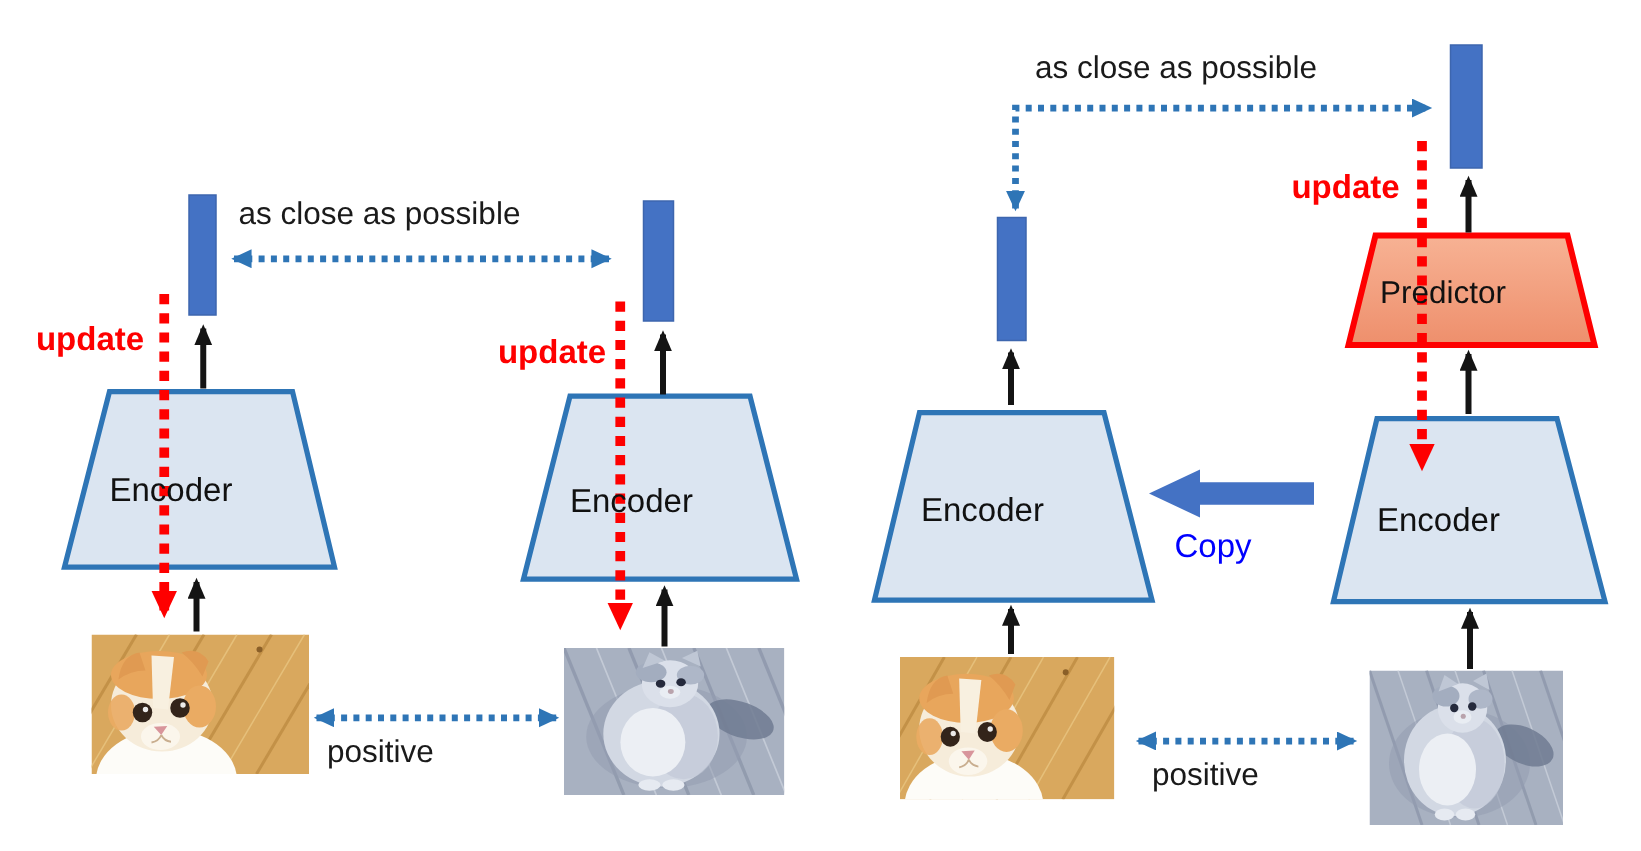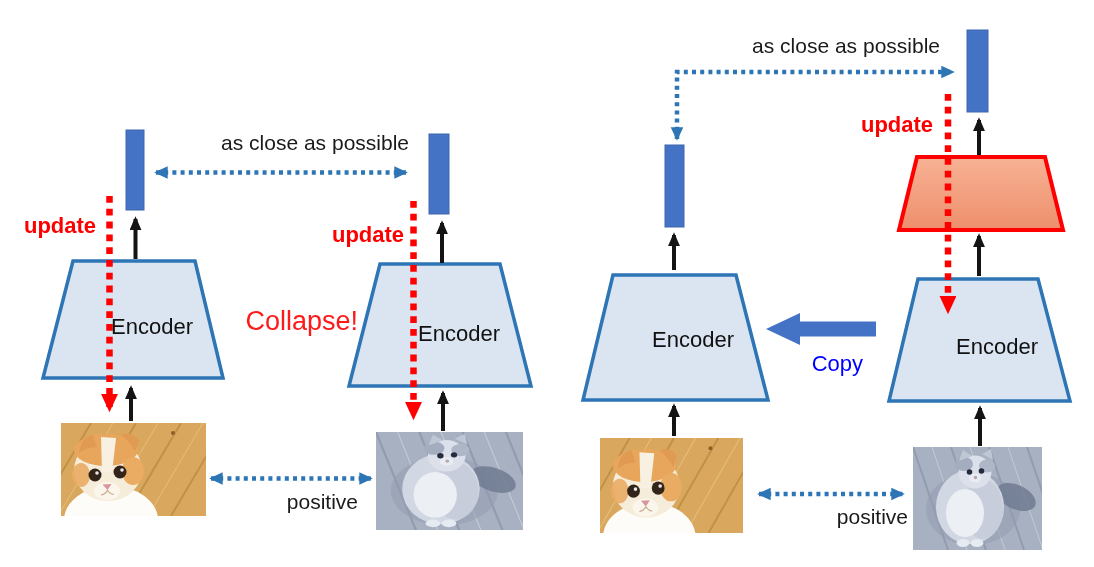--- a/index.html
+++ b/index.html
@@ -1,20 +1,20 @@
 <!DOCTYPE html>
 <html><head>
 <meta charset="utf-8">
 <style>
   html,body { margin:0; padding:0; background:#ffffff; }
   body { width:1094px; height:567px; font-family:"Liberation Sans", sans-serif; }
   #canvas { position:relative; width:1094px; height:567px; background:#ffffff; overflow:hidden; }
   #overlay { position:absolute; left:0; top:0; width:1094px; height:567px; }
 
-  .lbl { position:absolute; text-align:right; color:#1a1a1a; line-height:1.15; white-space:nowrap; }
+  .lbl { position:absolute; text-align:left; color:#1a1a1a; line-height:1.15; white-space:nowrap; }
   .lbl-close    { font-size:21px; }
   .lbl-enc      { font-size:22px; color:#111; }
   .lbl-pred     { font-size:21px; color:#111; }
   .lbl-update   { font-size:22px; font-weight:bold; color:#FE0000; text-align:center; }
   .lbl-collapse { font-size:27px; color:#FF1A1A; }
   .lbl-positive { font-size:21px; }
   .lbl-copy     { font-size:22px; font-weight:normal; color:#0000FF; }
 
   .enc  { fill:#DBE5F1; stroke:#2E75B6; stroke-width:3.5; }
   .pred { fill:url(#predGrad); stroke:#FE0000; stroke-width:4; }
@@ -164,20 +164,20 @@
   <div class="lbl lbl-close" style="left:690px; top:34px; width:250px;">as close as possible</div>
 
   <div class="lbl lbl-update" style="left:16px; top:213px; width:88px;">update</div>
   <div class="lbl lbl-update" style="left:324px; top:222px; width:88px;">update</div>
   <div class="lbl lbl-update" style="left:853px; top:112px; width:88px;">update</div>
 
   <div class="lbl lbl-enc" style="left:73px; top:314px; width:120px;">Encoder</div>
   <div class="lbl lbl-enc" style="left:380px; top:321px; width:120px;">Encoder</div>
   <div class="lbl lbl-enc" style="left:614px; top:327px; width:120px;">Encoder</div>
   <div class="lbl lbl-enc" style="left:918px; top:334px; width:120px;">Encoder</div>
+  <div class="lbl lbl-pred" style="left:920px; top:184px; width:120px;">Predictor</div>
 
-  <div class="lbl lbl-collapse" style="left:218px; top:306px; width:140px;">Collapse!</div>
   <div class="lbl lbl-copy" style="left:783px; top:351px; width:80px;">Copy</div>
 
   <div class="lbl lbl-positive" style="left:218px; top:490px; width:140px;">positive</div>
   <div class="lbl lbl-positive" style="left:768px; top:505px; width:140px;">positive</div>
 
 </div>
 
 </body></html>

